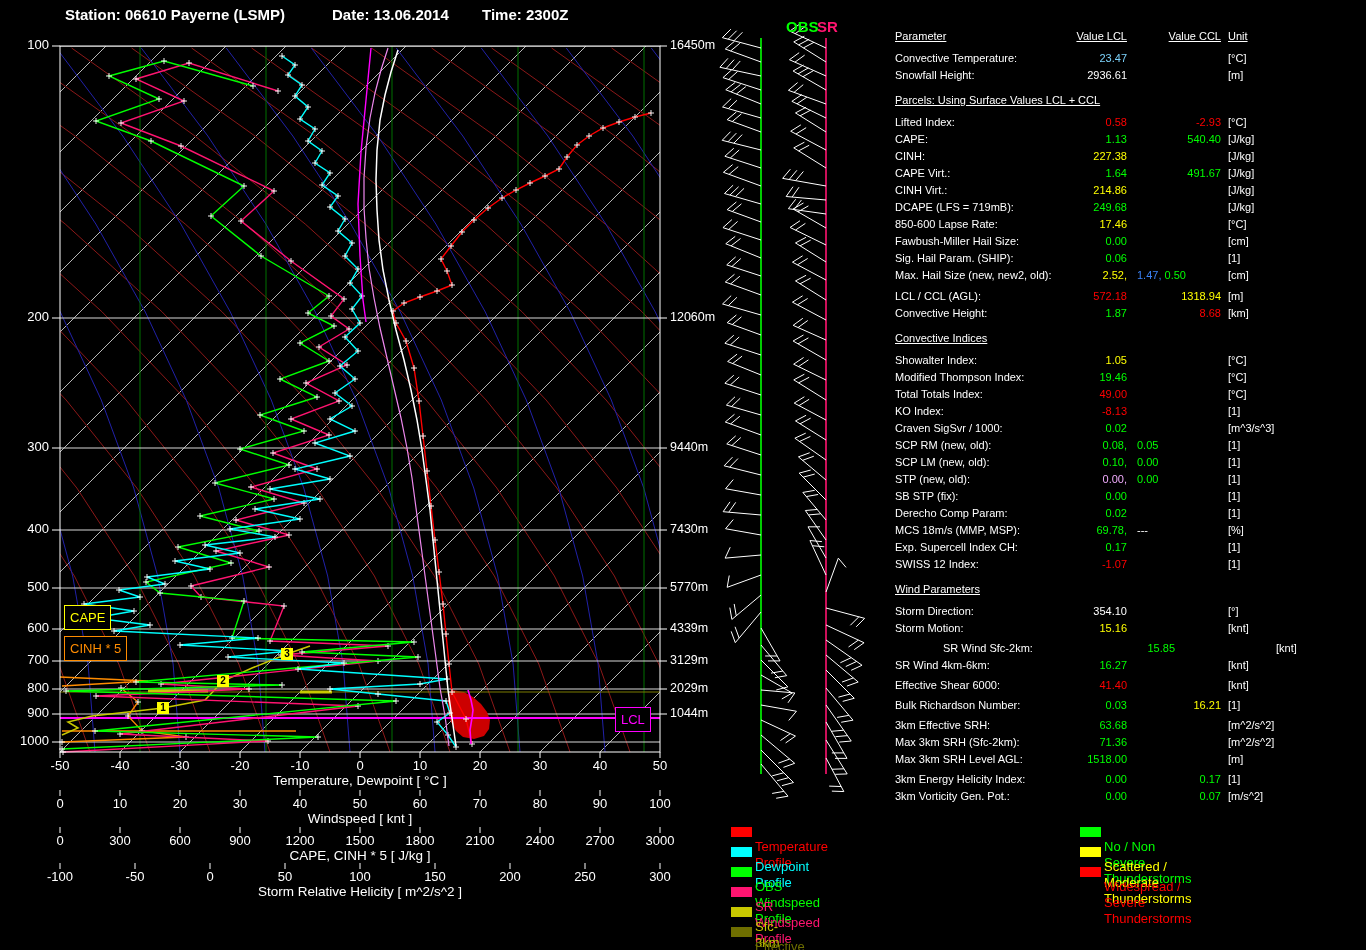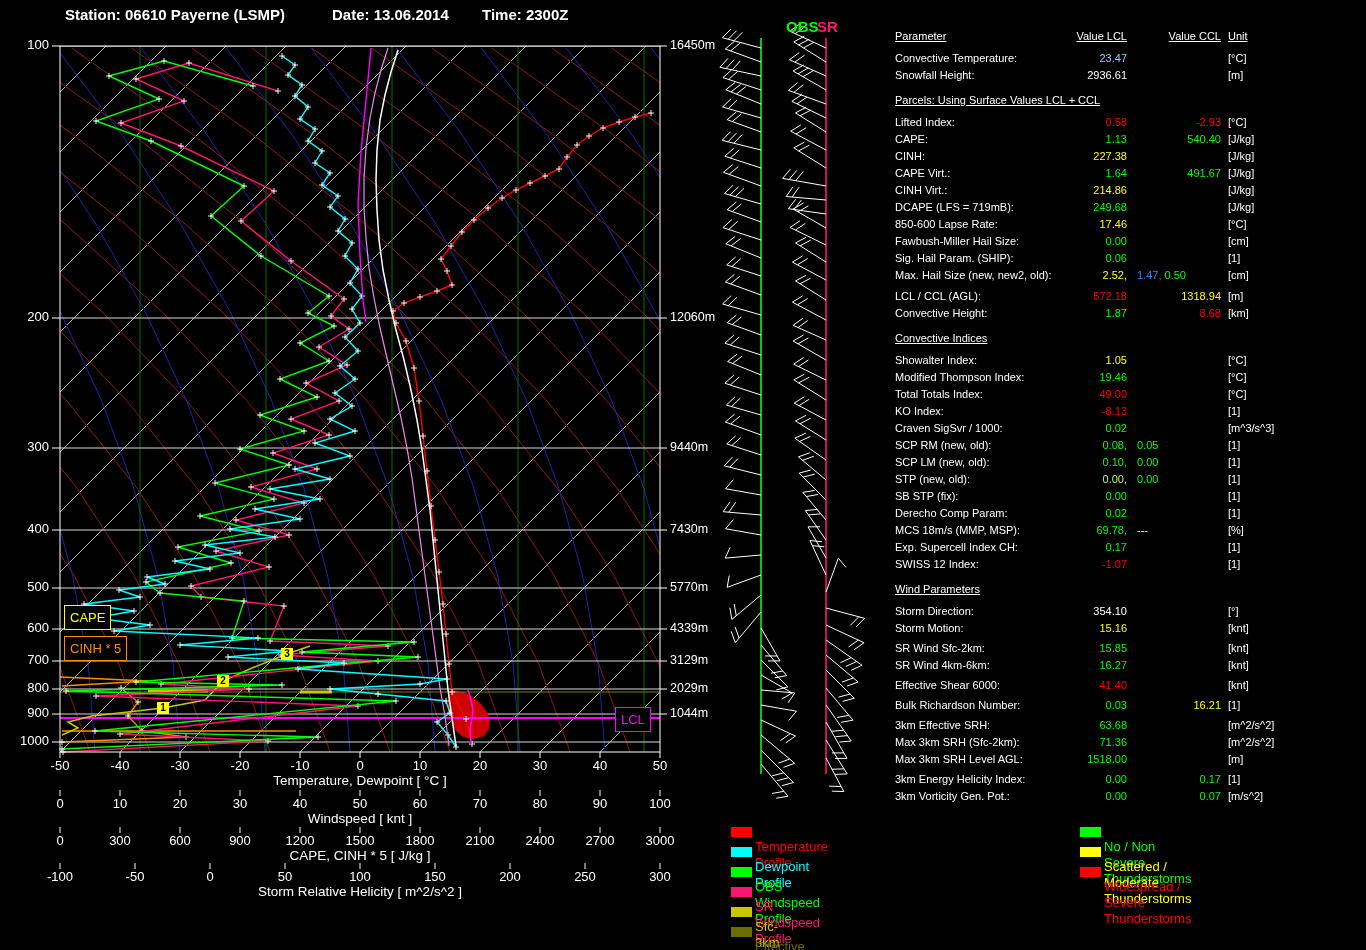--- a/index.html
+++ b/index.html
@@ -1061,21 +1061,21 @@
           <span class="c-un">[1]</span>
         </div>
         <div class="trow">
           <span class="c-lab">SCP LM (new, old):</span>
           <span class="c-v1"><span style="color: rgb(0, 255, 0);">0.10,</span></span>
           <span class="c-v2l"><span style="color: rgb(0, 255, 0);">0.00</span></span>
           <span class="c-un">[1]</span>
         </div>
         <div class="trow">
           <span class="c-lab">STP (new, old):</span>
-          <span class="c-v1"><span style="color: #bef264;">0.00,</span></span>
+          <span class="c-v1"><span style="color: #f0abfc;">0.00,</span></span>
           <span class="c-v2l"><span style="color: rgb(0, 255, 0);">0.00</span></span>
           <span class="c-un">[1]</span>
         </div>
         <div class="trow">
           <span class="c-lab">SB STP (fix):</span>
           <span class="c-v1"><span style="color: rgb(0, 255, 0);">0.00</span></span>
           <span class="c-un">[1]</span>
         </div>
         <div class="trow">
           <span class="c-lab">Derecho Comp Param:</span>
@@ -1102,21 +1102,21 @@
         <div class="trow">
           <span class="c-lab">Storm Direction:</span>
           <span class="c-v1"><span style="color: rgb(255, 255, 255);">354.10</span></span>
           <span class="c-un">[°]</span>
         </div>
         <div class="trow">
           <span class="c-lab">Storm Motion:</span>
           <span class="c-v1"><span style="color: rgb(255, 255, 0);">15.16</span></span>
           <span class="c-un">[knt]</span>
         </div>
-        <div class="trow" style="margin-top: 3px;">
+        <div class="trow" style="margin-top: 3px; margin-left: 48px;">
           <span class="c-lab">SR Wind Sfc-2km:</span>
           <span class="c-v1"><span style="color: rgb(0, 255, 0);">15.85</span></span>
           <span class="c-un">[knt]</span>
         </div>
         <div class="trow">
           <span class="c-lab">SR Wind 4km-6km:</span>
           <span class="c-v1"><span style="color: rgb(0, 255, 0);">16.27</span></span>
           <span class="c-un">[knt]</span>
         </div>
         <div class="trow" style="margin-top: 3px;">

